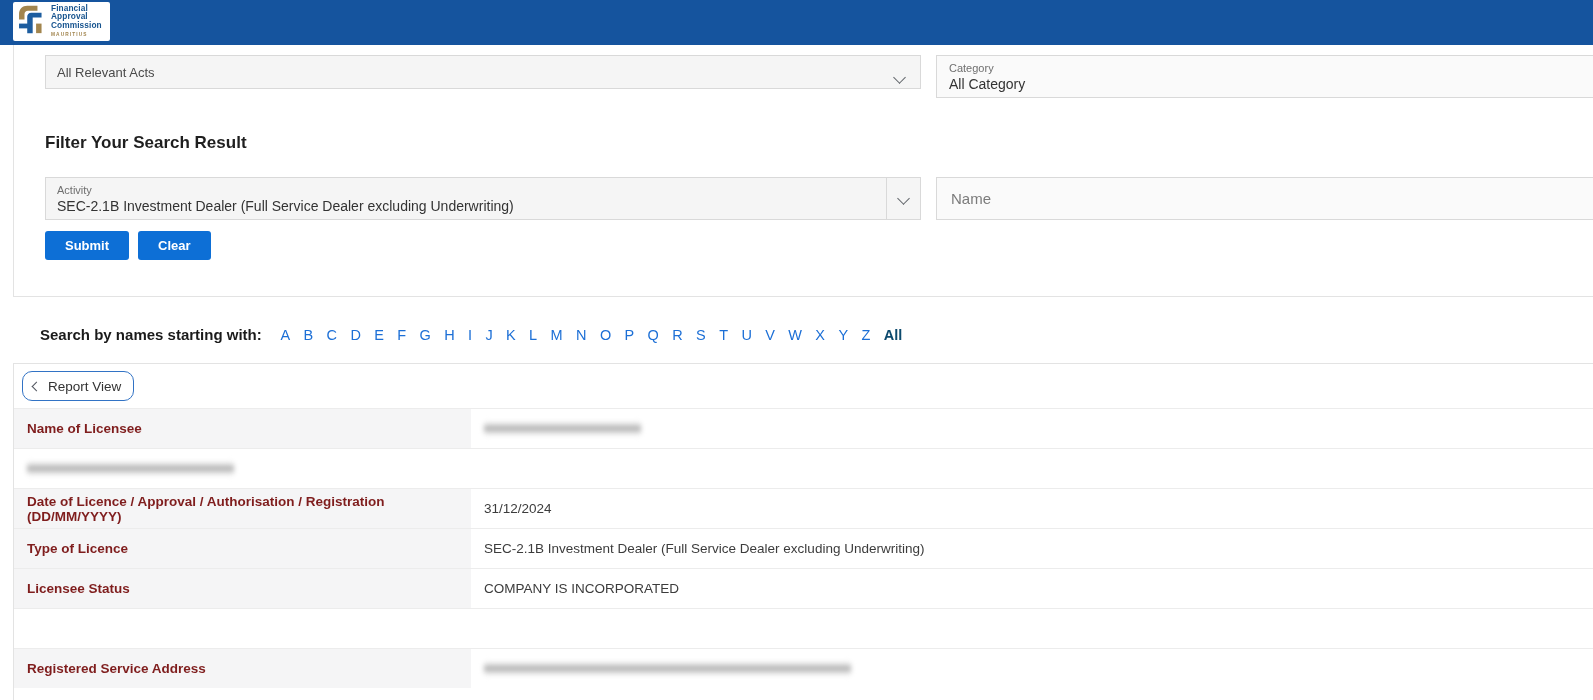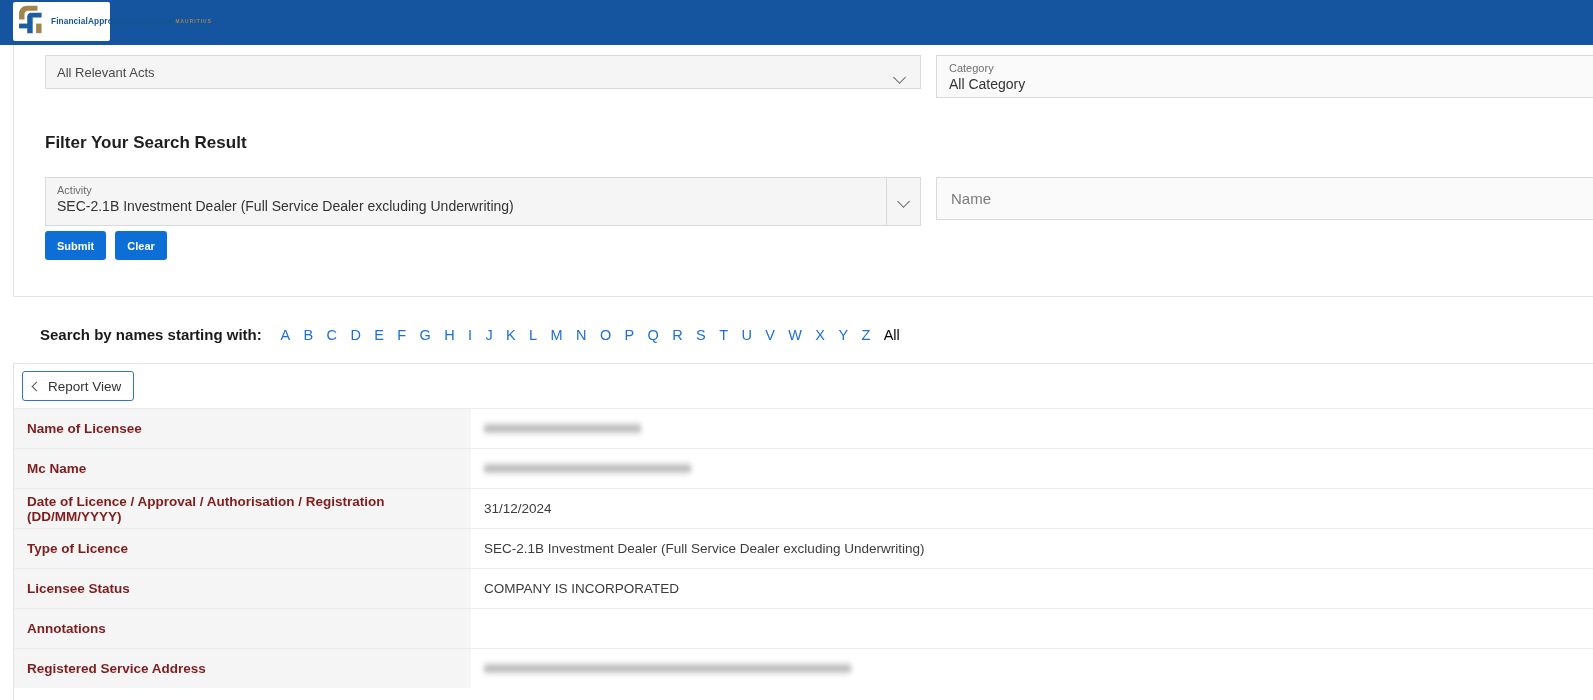--- a/index.html
+++ b/index.html
@@ -4,62 +4,62 @@
 <style>
   * { margin:0; padding:0; box-sizing:border-box; }
   html,body { width:1593px; height:700px; overflow:hidden; background:#ffffff;
     font-family:"Liberation Sans", sans-serif; position:relative; }
 
   
   .topbar { position:absolute; left:0; top:0; width:1593px; height:45px; background:#15549e; }
   .logo-box { position:absolute; left:13px; top:2px; width:97px; height:39px; background:#ffffff;
     border-radius:2px; display:flex; align-items:center; gap:4px; padding:3px 4px; }
   .logo-mark { flex:0 0 auto; }
-  .logo-text { display:flex; flex-direction:row; line-height:8.5px;justify-content:space-between; }
+  .logo-text { display:flex; flex-direction:column; line-height:8.5px;justify-content:space-between; }
   .logo-text .l { font-size:8.3px; font-weight:bold; color:#17548f; letter-spacing:.1px; }
   .logo-text .country { font-size:4.8px; font-weight:bold; color:#a2854e; letter-spacing:1.1px; margin-top:1.5px; }
 
   
   .filter-card { position:absolute; left:13px; top:45px; width:1640px; height:252px;
     background:#ffffff; border:1px solid #e3e3e3; border-top:none; }
   .field { position:absolute; border:1px solid #d9d9d9; }
   .acts-select { left:31px; top:10px; width:876px; height:34px; background:#f5f5f5;
     padding:9px 40px 0 11px; font-size:13px; color:#4a4a4a; cursor:pointer; }
   .acts-select .chev-down { position:absolute; right:16px; top:17px; }
   .category-box { left:922px; top:10px; width:718px; height:43px; background:#fafafa; padding:6px 12px 0 12px; }
   .float-label { font-size:11px; color:#6f6f6f; display:block; }
   .float-value { font-size:14px; color:#333333; display:block; margin-top:2px; }
   .filter-heading { position:absolute; left:31px; top:88px; font-size:17px; font-weight:bold; color:#1f1f1f; }
-  .activity-select { left:31px; top:132px; width:876px; height:49px; background:#f5f5f5;
+  .activity-select { left:31px; top:132px; width:876px; height:43px; background:#f5f5f5;
     padding:6px 44px 0 11px; cursor:pointer; }
   .activity-chev-cell { position:absolute; right:0; top:0; bottom:0; width:34px; border-left:1px solid #d9d9d9;
     display:flex; align-items:center; justify-content:center; }
   .name-input { left:922px; top:132px; width:718px; height:43px; background:#fafafa;
     font-size:15px; color:#333; padding:0 14px; border:1px solid #d9d9d9; position:absolute;
     font-family:"Liberation Sans", sans-serif; outline:none; }
   .name-input::placeholder { color:#7b7b7b; opacity:1; }
   .btn-row { position:absolute; left:31px; top:186px; display:flex; gap:9px; }
-  .btn { height:29px; padding:0 12px; background:#0d6fd6; color:#ffffff; font-weight:bold;
-    font-size:11px; border:none; border-radius:3px; cursor:pointer; font-family:"Liberation Sans", sans-serif; }
+  .btn { height:29px; padding:0 20px; background:#0d6fd6; color:#ffffff; font-weight:bold;
+    font-size:13px; border:none; border-radius:3px; cursor:pointer; font-family:"Liberation Sans", sans-serif; }
 
   .chev-down { display:inline-block; width:9px; height:9px;
     border-right:1.6px solid #5f6368; border-bottom:1.6px solid #5f6368; transform:rotate(45deg); }
 
   
   .alpha-row { position:absolute; left:27px; top:326px; width:1550px; font-size:15px; display:flex;
     align-items:baseline; flex-wrap:nowrap; }
   .alpha-prefix { font-weight:bold; color:#1a1a1a; margin-right:12px;margin-left:13px; }
   .alpha-row a { color:#1c6fd6; text-decoration:none; margin:0 6.7px; font-size:14.5px; cursor:pointer; }
-  .alpha-row a.all { font-weight:normal; color:#000000; }
+  .alpha-row a.all { font-weight:bold; color:#0c4a6e; }
 
   
   .report-card { position:absolute; left:13px; top:363px; width:1640px; height:345px;
     background:#ffffff; border:1px solid #e3e3e3; border-bottom:none; }
   .back-btn { position:absolute; left:8px; top:7px; height:30px; padding:0 12px 0 10px;
-    background:#ffffff; border:1px solid #3273c5; border-radius:3px; display:flex; align-items:center;
+    background:#ffffff; border:1px solid #3273c5; border-radius:10px; display:flex; align-items:center;
     font-size:13.5px; color:#333333; cursor:pointer; font-family:"Liberation Sans", sans-serif; }
   .chev-left { display:inline-block; width:7px; height:7px;
     border-left:1.6px solid #50555e; border-bottom:1.6px solid #50555e; transform:rotate(45deg); margin-right:8px; }
   .detail-table { position:absolute; left:0; top:44px; right:0; }
   .d-row { display:flex; height:40px; border-top:1px solid #ececec; }
   .d-label { width:457px; flex:0 0 457px; background:#f5f5f6; display:flex; align-items:center;
     padding-left:13px; padding-right:16px; font-size:13.5px; font-weight:bold; color:#7f1d1d; }
   .d-value { flex:1; display:flex; align-items:center; padding-left:13px; font-size:13.5px; color:#3c3c3c; }
   .redact { height:15px; border-radius:2px; filter:blur(2.5px);
     background:linear-gradient(to bottom,#fdfdfd 0%,#d6d6d6 30%,#a8a8a8 50%,#d6d6d6 70%,#fdfdfd 100%); }
@@ -126,39 +126,37 @@
     <span>Report View</span>
   </button>
   <div class="detail-table" id="detail-table">
       <div class="d-row">
         <div class="d-label">Name of Licensee</div>
         <div class="d-value">
           <div class="redact" style="width: 157px;"></div>
         </div>
       </div>
       <div class="d-row">
-        <div class="d-label">Mc Name</div>
         <div class="d-value">
           <div class="redact" style="width: 207px;"></div>
         </div>
       </div>
       <div class="d-row">
         <div class="d-label">Date of Licence / Approval / Authorisation / Registration (DD/MM/YYYY)</div>
         <div class="d-value">31/12/2024</div>
       </div>
       <div class="d-row">
         <div class="d-label">Type of Licence</div>
         <div class="d-value">SEC-2.1B Investment Dealer (Full Service Dealer excluding Underwriting)</div>
       </div>
       <div class="d-row">
         <div class="d-label">Licensee Status</div>
         <div class="d-value">COMPANY IS INCORPORATED</div>
       </div>
       <div class="d-row">
-        <div class="d-label">Annotations</div>
         <div class="d-value"></div>
       </div>
       <div class="d-row">
         <div class="d-label">Registered Service Address</div>
         <div class="d-value">
           <div class="redact" style="width: 367px;"></div>
         </div>
       </div>
     </div>
 </section>

